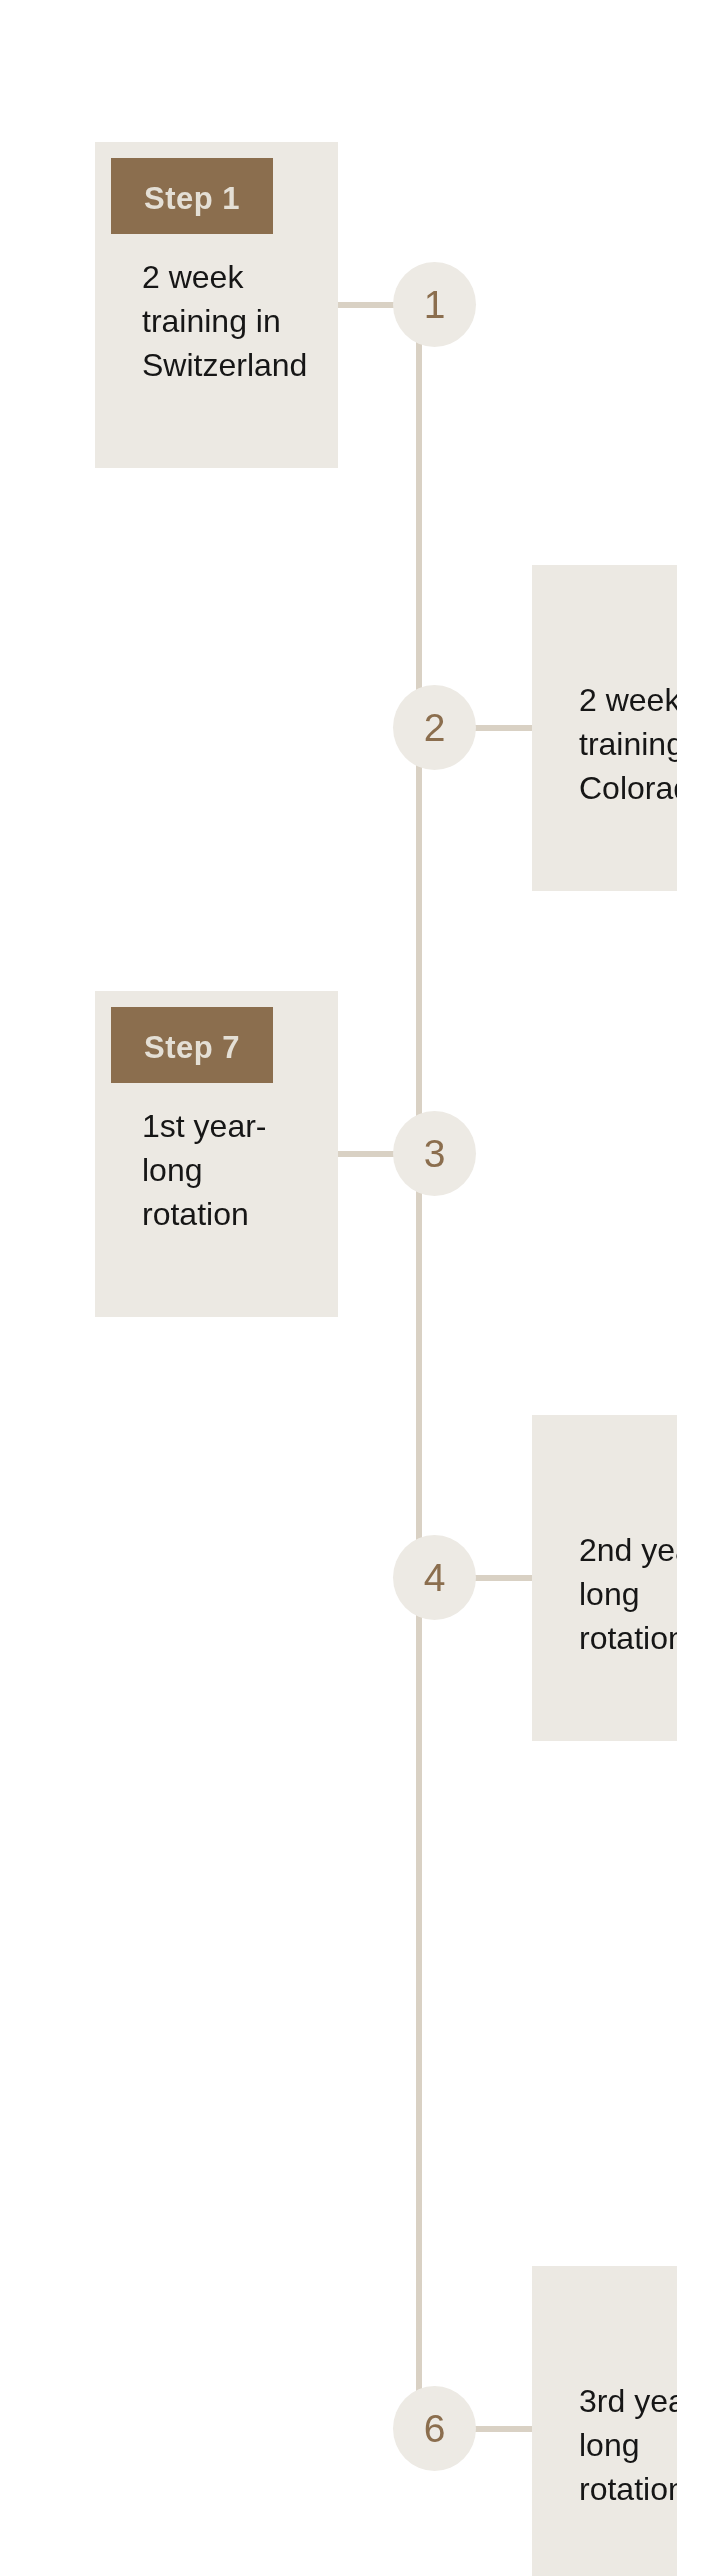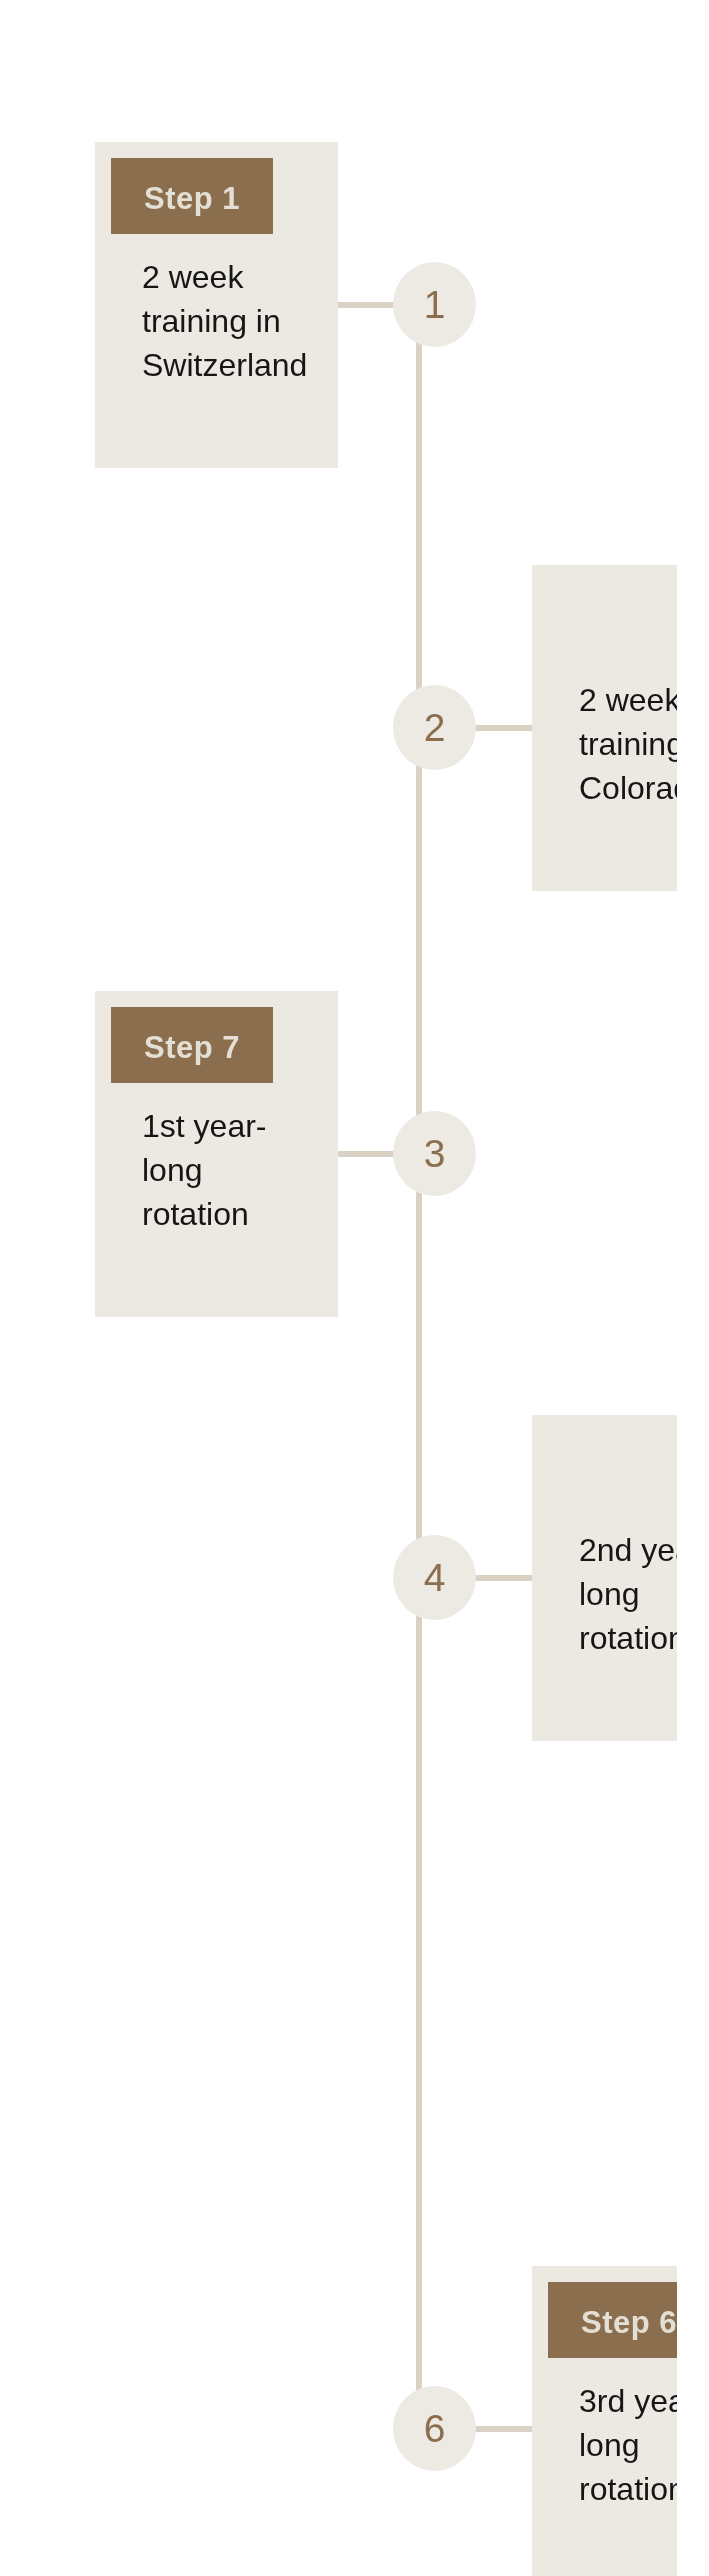--- a/index.html
+++ b/index.html
@@ -140,23 +140,20 @@
     </div>
     <div class="circle">
       <span>4</span>
     </div>
   </div>
 
 
   <div class="step right" style="top:2186px">
     <div class="connector"></div>
     <div class="card">
-      <div class="badge">
-        <span>Step 6</span>
-      </div>
       <div class="desc">3rd year-
 long
 rotation</div>
     </div>
     <div class="circle">
       <span>6</span>
     </div>
   </div>
 
 </div>

